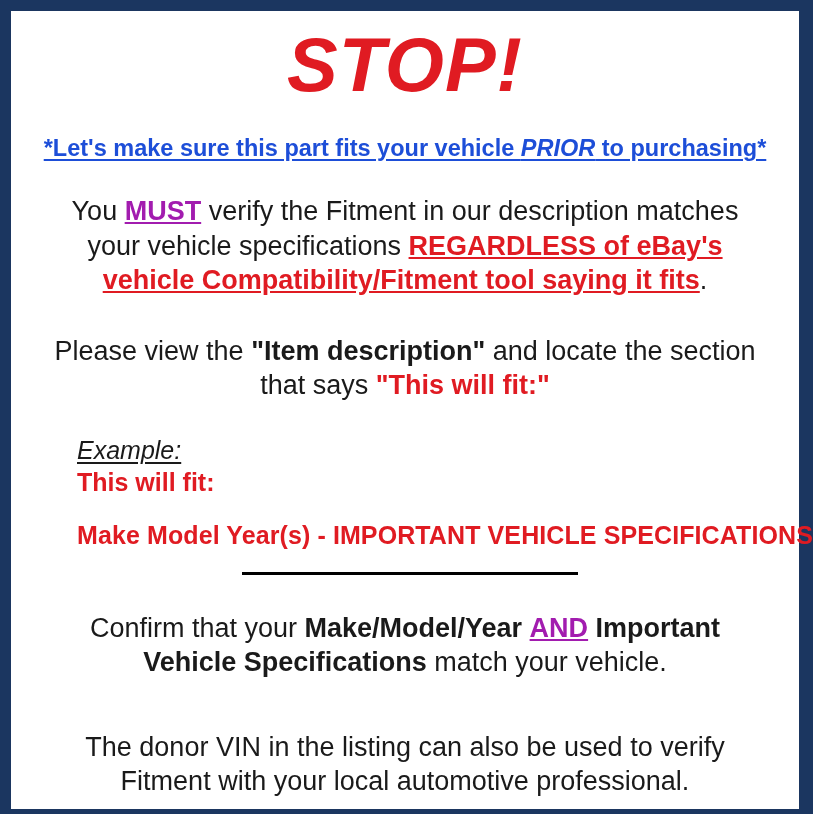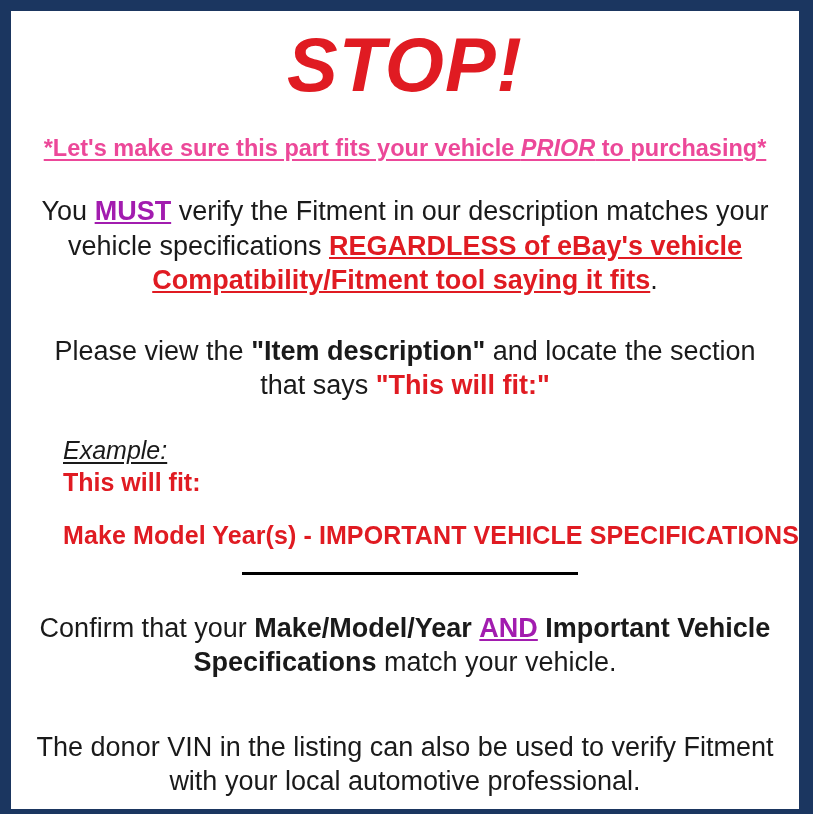--- a/index.html
+++ b/index.html
@@ -23,41 +23,41 @@
     border-left: 11px solid #1b3660;
     border-right: 14px solid #1b3660;
     border-bottom: 21px solid #1b3660;
     position: relative;
   }
 
   #notice-inner {
     box-sizing: border-box;
     width: 100%;
     height: 100%;
-    padding: 0 10px;
+    padding: 0 24px;
     background: #ffffff;
   }
 
   
   .headline {
     text-align: center;
     color: #e01b22;
     font-weight: bold;
     font-style: italic;
     font-size: 76px;
     line-height: 1.0;
     letter-spacing: 1px;
     margin: 16px 0 0 0;
     white-space: nowrap;
   }
 
   
   .tagline {
     text-align: center;
-    color: #ec4899;
+    color: #1d4ed8;
     font-weight: bold;
     font-size: 23.5px;
     line-height: 1.2;
     margin: 31px 0 0 0;
     white-space: nowrap;
   }
   .tagline .u {
     text-decoration: underline;
     text-underline-offset: 3px;
   }

